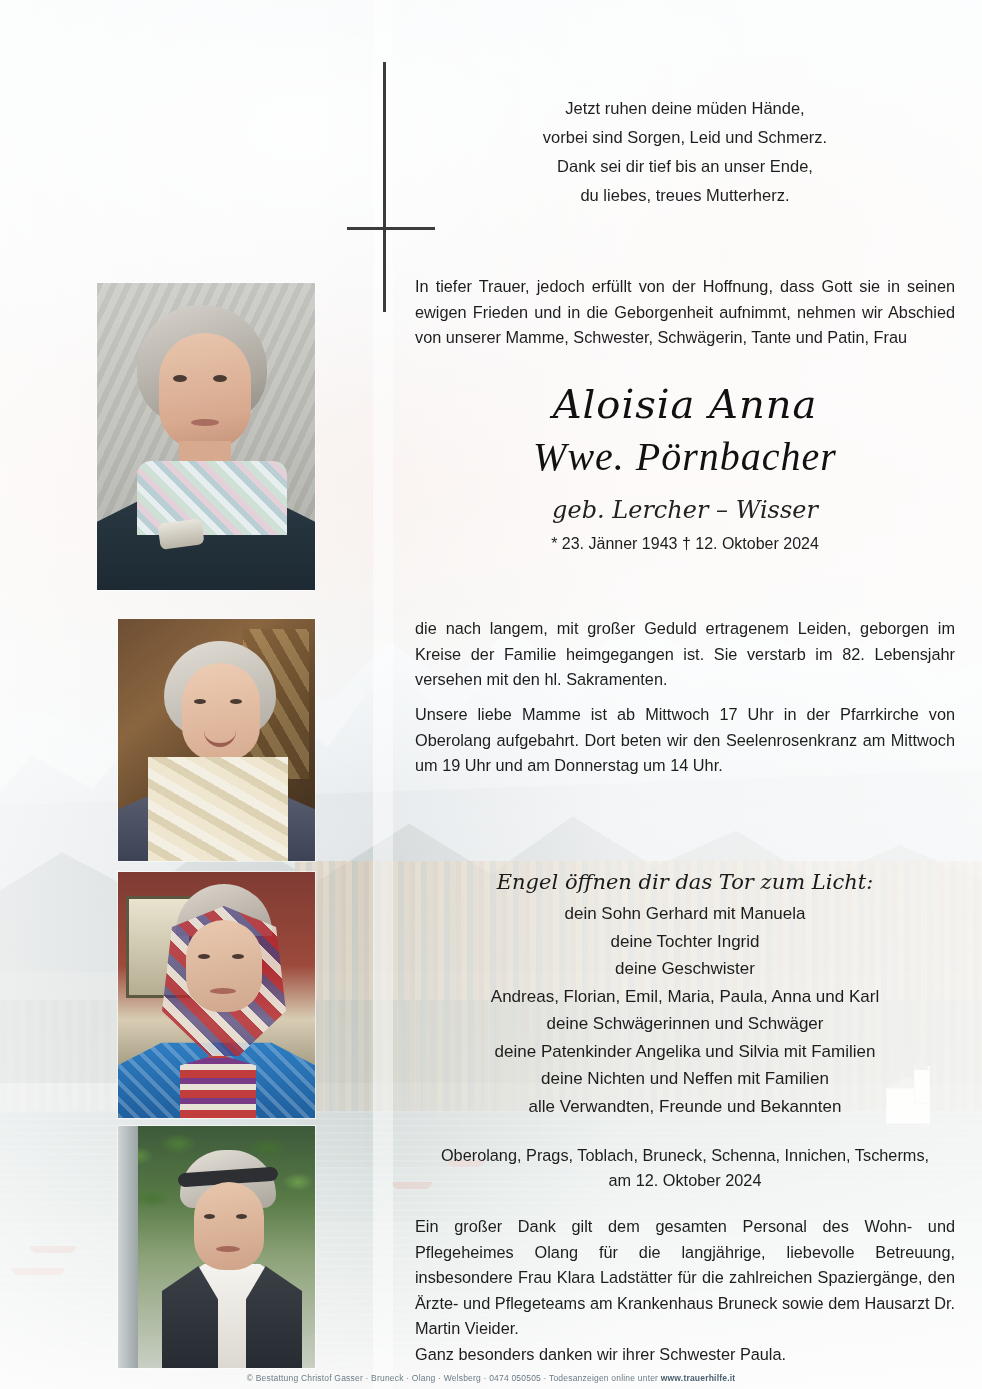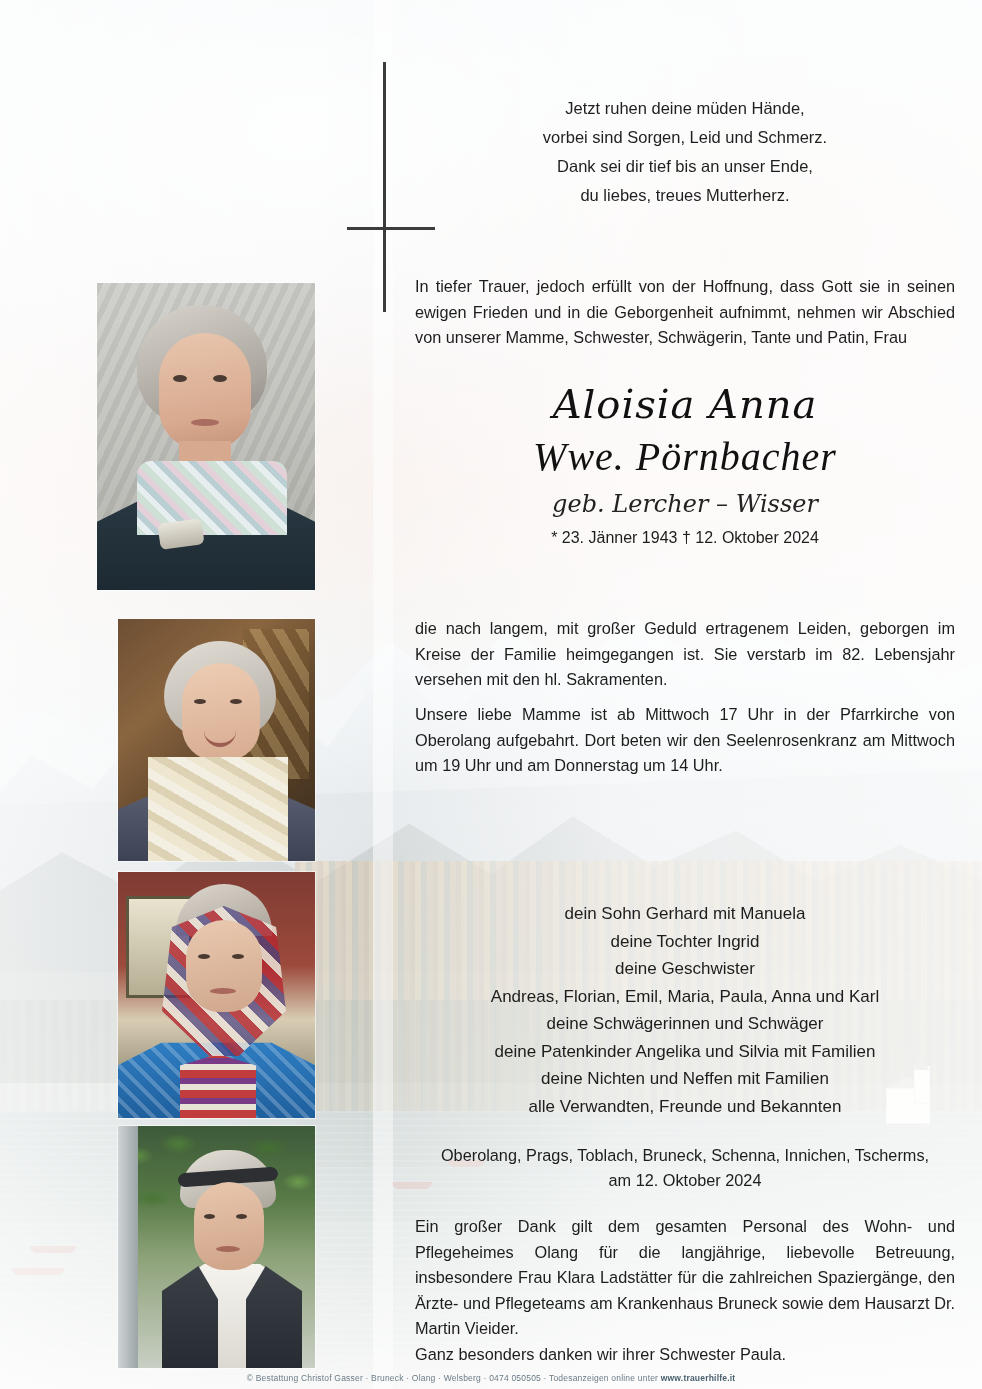--- a/index.html
+++ b/index.html
@@ -478,20 +478,21 @@
     line-height: 54px;
     letter-spacing: 1px;
     color: #111;
   }
   .name3 {
     font-family: "DejaVu Serif", serif;
     font-style: italic;
     font-size: 24px;
     line-height: 40px;
     color: #222;
+    margin-top: 6px;
   }
   .dates {
     font-size: 16px;
     line-height: 28px;
     color: #1d1d1d;
   }
   #para1 { top: 608px; }
   #para2 { top: 686px; margin-top: 8px; }
   #para3 { top: 776px; }
 
@@ -639,20 +640,21 @@
     <div class="block" id="names">
       <div class="name1">Aloisia Anna</div>
       <div class="name2">Wwe. Pörnbacher</div>
       <div class="name3">geb. Lercher – Wisser</div>
       <div class="dates">* 23. Jänner 1943       † 12. Oktober 2024</div>
     </div>
 
     <div class="block justify" id="para1">die nach langem, mit großer Geduld ertragenem Leiden, geborgen im Kreise der Familie heimgegangen ist. Sie verstarb im 82. Lebensjahr versehen mit den hl. Sakramenten.</div>
     <div class="block justify" id="para2">Unsere liebe Mamme ist ab Mittwoch 17 Uhr in der Pfarrkirche von Oberolang aufgebahrt. Dort beten wir den Seelenrosenkranz am Mittwoch um 19 Uhr und am Donnerstag um 14 Uhr.</div>
 
+    <div class="block" id="engel">Engel öffnen dir das Tor zum Licht:</div>
 
     <div class="block" id="family">
       <div>dein Sohn Gerhard mit Manuela</div>
       <div>deine Tochter Ingrid</div>
       <div>deine Geschwister</div>
       <div>Andreas, Florian, Emil, Maria, Paula, Anna und Karl</div>
       <div>deine Schwägerinnen und Schwäger</div>
       <div>deine Patenkinder Angelika und Silvia mit Familien</div>
       <div>deine Nichten und Neffen mit Familien</div>
       <div>alle Verwandten, Freunde und Bekannten</div>

